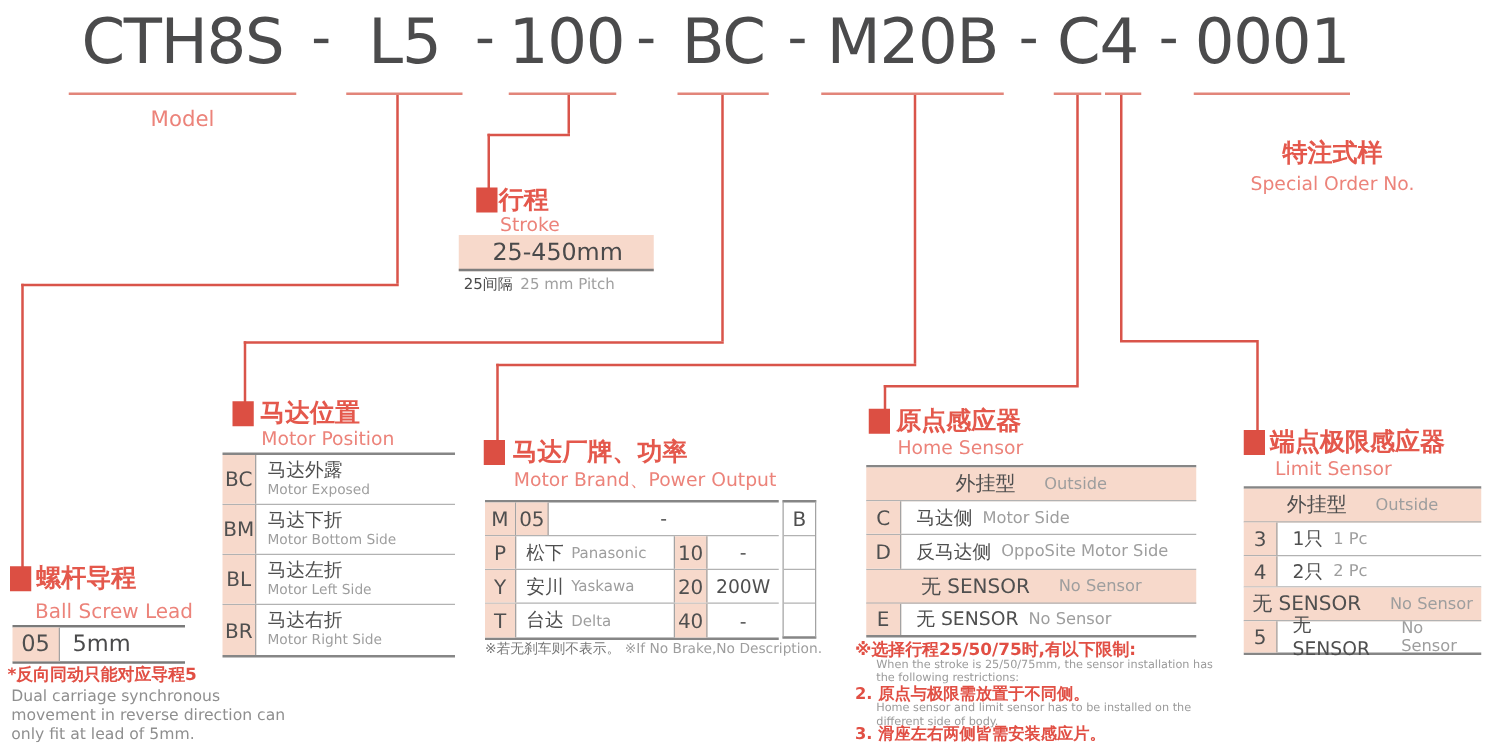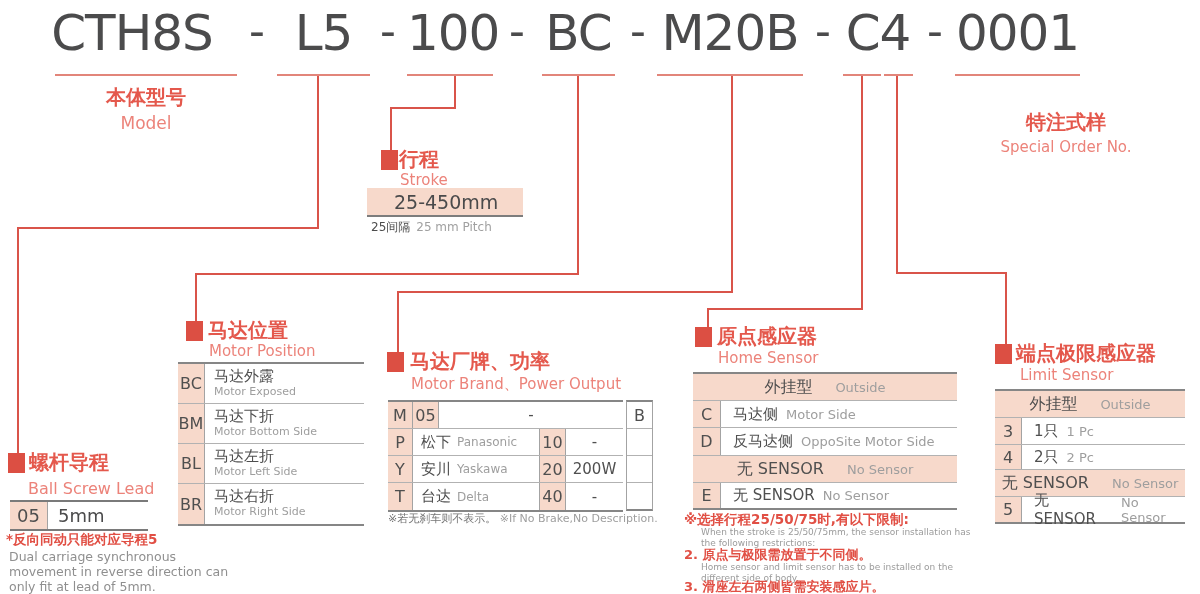--- a/index.html
+++ b/index.html
@@ -84,21 +84,21 @@
   .note-gray-sm{position:absolute;font-size:9px;color:#9b9b9b;line-height:10.5px;white-space:nowrap;}
   .mb-note{left:388px;top:511px;font-size:11px;white-space:nowrap;}
   .mb-note .c1{color:#757575;}
   .mb-note .c2{color:#9e9e9e;}
 </style>
 </head>
 <body>
 
 <div id="canvas">
 
-  <div class="tseg" style="left:41px;width:182px;">CTH8S</div>
+  <div class="tseg" style="left:55px;width:182px;">CTH8S</div>
   <div class="tdash" style="left:240px;width:34px;">-</div>
   <div class="tseg" style="left:277px;width:93px;">L5</div>
   <div class="tdash" style="left:372px;width:32px;">-</div>
   <div class="tseg" style="left:407px;width:86px;">100</div>
   <div class="tdash" style="left:498px;width:38px;">-</div>
   <div class="tseg" style="left:542px;width:73px;">BC</div>
   <div class="tdash" style="left:620px;width:36px;">-</div>
   <div class="tseg" style="left:657px;width:146px;">M20B</div>
   <div class="tdash" style="left:808px;width:30px;">-</div>
   <div class="tseg" style="left:843px;width:70px;">C4</div>
@@ -132,21 +132,20 @@
 
   <div class="vline" style="left:861px;top:76px;height:232px;"></div>
   <div class="hline" style="left:707px;top:308px;width:156px;"></div>
   <div class="vline" style="left:707px;top:308px;height:20px;"></div>
 
   <div class="vline" style="left:896px;top:76px;height:196px;"></div>
   <div class="hline" style="left:896px;top:272px;width:110px;"></div>
   <div class="vline" style="left:1005px;top:272px;height:73px;"></div>
 
   <div class="lblbox" style="left:55px;top:84px;width:182px;">
-    <div class="cn">本体型号</div>
     <div class="en">Model</div>
   </div>
   <div class="lblbox" style="left:966px;top:83px;width:200px;margin-top:26px;">
     <div class="cn">特注式样</div>
     <div class="en" style="font-size:15px;">Special Order No.</div>
   </div>
 
   <div class="sq" style="left:381px;top:150px;"></div>
   <div class="hcn" style="left:399px;top:146px;">行程</div>
   <div class="hen" style="left:400px;top:171px;">Stroke</div>

